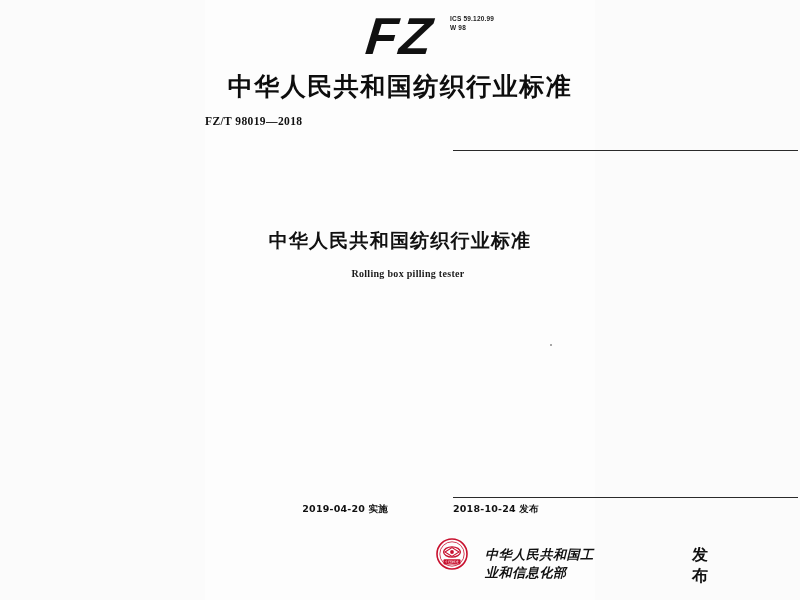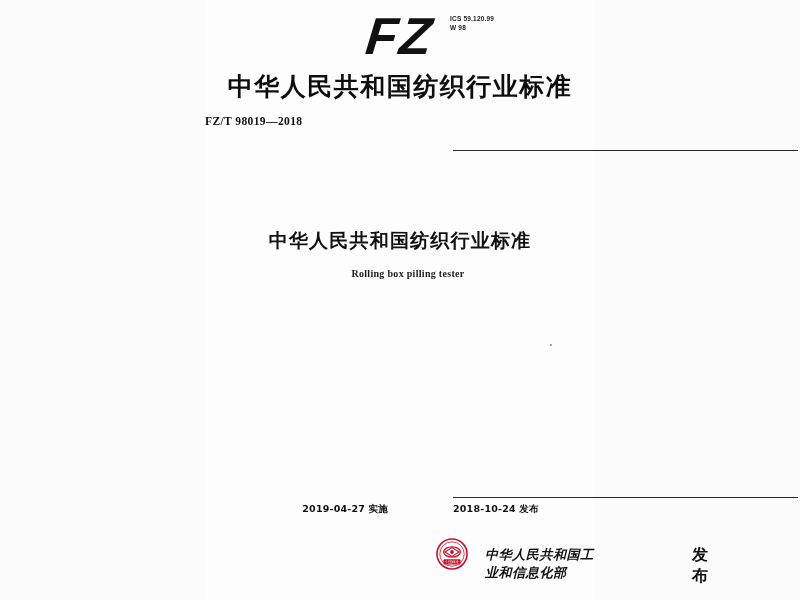--- a/index.html
+++ b/index.html
@@ -215,21 +215,21 @@
     <div class="rule"></div>
 
     <div class="doc-title-cn">中华人民共和国纺织行业标准</div>
     <div class="doc-title-en">Rolling box pilling tester</div>
 
     <div class="center-dot"></div>
 
     <div class="footer-rule"></div>
 
     <div class="date-issue">2018-10-24 发布</div>
-    <div class="date-effect">2019-04-27 实施</div>
+    <div class="date-effect">2019-04-20 实施</div>
 
     <div class="publisher-row">
       <span class="emblem">
         <svg width="32" height="32" viewBox="0 0 32 32" aria-hidden="true">
           <circle cx="16" cy="16" r="15" fill="none" stroke="#c8102e" stroke-width="1.6"></circle>
           <circle cx="16" cy="16" r="12.2" fill="none" stroke="#c8102e" stroke-width="0.8"></circle>
           <ellipse cx="16" cy="14" rx="8.4" ry="5.2" fill="none" stroke="#c8102e" stroke-width="1.3"></ellipse>
           <path d="M9 14 L16 9.6 L23 14 L16 18.4 Z" fill="none" stroke="#c8102e" stroke-width="1.1"></path>
           <circle cx="16" cy="14" r="1.9" fill="#c8102e"></circle>
           <rect x="7.5" y="21.2" width="17" height="5.2" rx="1" fill="#c8102e"></rect>

